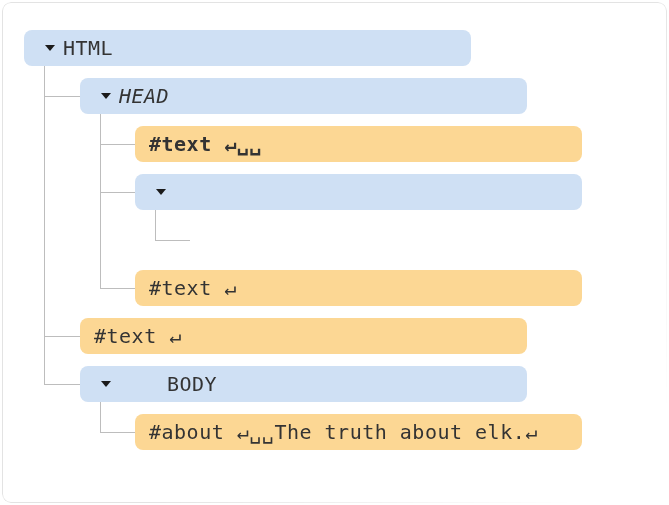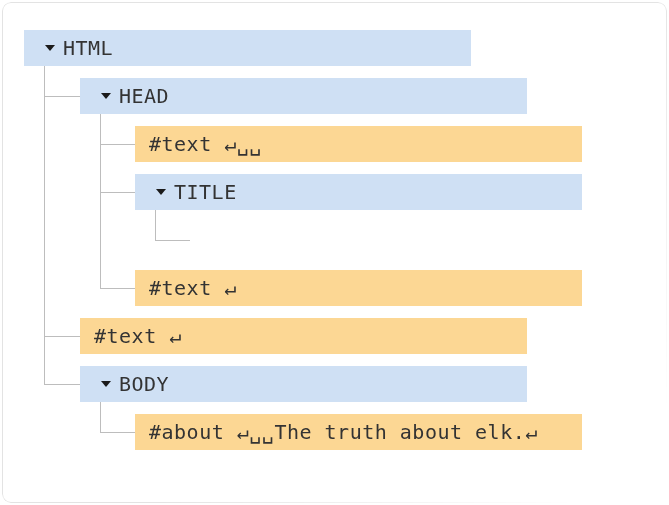--- a/index.html
+++ b/index.html
@@ -30,21 +30,21 @@
     mask: linear-gradient(135deg, #000 55%, transparent 92%);
   }
   .tree {
     position: absolute;
     inset: 0;
   }
   .node {
     position: absolute;
     width: 447px;
     height: 36px;
-    border-radius: 0;
+    border-radius: 8px;
     display: flex;
     align-items: center;
     box-sizing: border-box;
     font-size: 20px;
     letter-spacing: 0.5px;
     color: var(--node-text, #333333);
     white-space: pre;
     cursor: default;
   }
   .node.element {
@@ -92,44 +92,43 @@
     <div class="line h" style="left:100px; top:288px; width:35px;"></div>
     <div class="line h" style="left:44px;  top:336px; width:36px;"></div>
     <div class="line h" style="left:44px;  top:384px; width:36px;"></div>
     <div class="line h" style="left:100px; top:432px; width:35px;"></div>
 
     <div class="node element" style="left:24px; top:30px;">
       <span class="caret"></span>
       <span class="label">HTML</span>
     </div>
 
-    <div class="node element" style="left:80px; top:78px;">
+    <div class="node element" style="left:80px; top:78px;font-style:italic;">
       <span class="caret"></span>
       <span class="label">HEAD</span>
     </div>
 
-    <div class="node text" style="left:135px; top:126px;">
+    <div class="node text" style="left:135px; top:126px;font-weight:bold;">
       <span class="label">#text ↵␣␣</span>
     </div>
 
     <div class="node element" style="left:135px; top:174px;">
       <span class="caret"></span>
-      <span class="label">TITLE</span>
     </div>
 
 
     <div class="node text" style="left:135px; top:270px;">
       <span class="label">#text ↵</span>
     </div>
 
     <div class="node text" style="left:80px; top:318px;">
       <span class="label">#text ↵</span>
     </div>
 
-    <div class="node element" style="left:80px; top:366px;">
+    <div class="node element" style="left:80px; top:366px;gap:48px;">
       <span class="caret"></span>
       <span class="label">BODY</span>
     </div>
 
     <div class="node text" style="left:135px; top:414px;">
       <span class="label">#about ↵␣␣The truth about elk.↵</span>
     </div>
 
   </div>
 </div>

